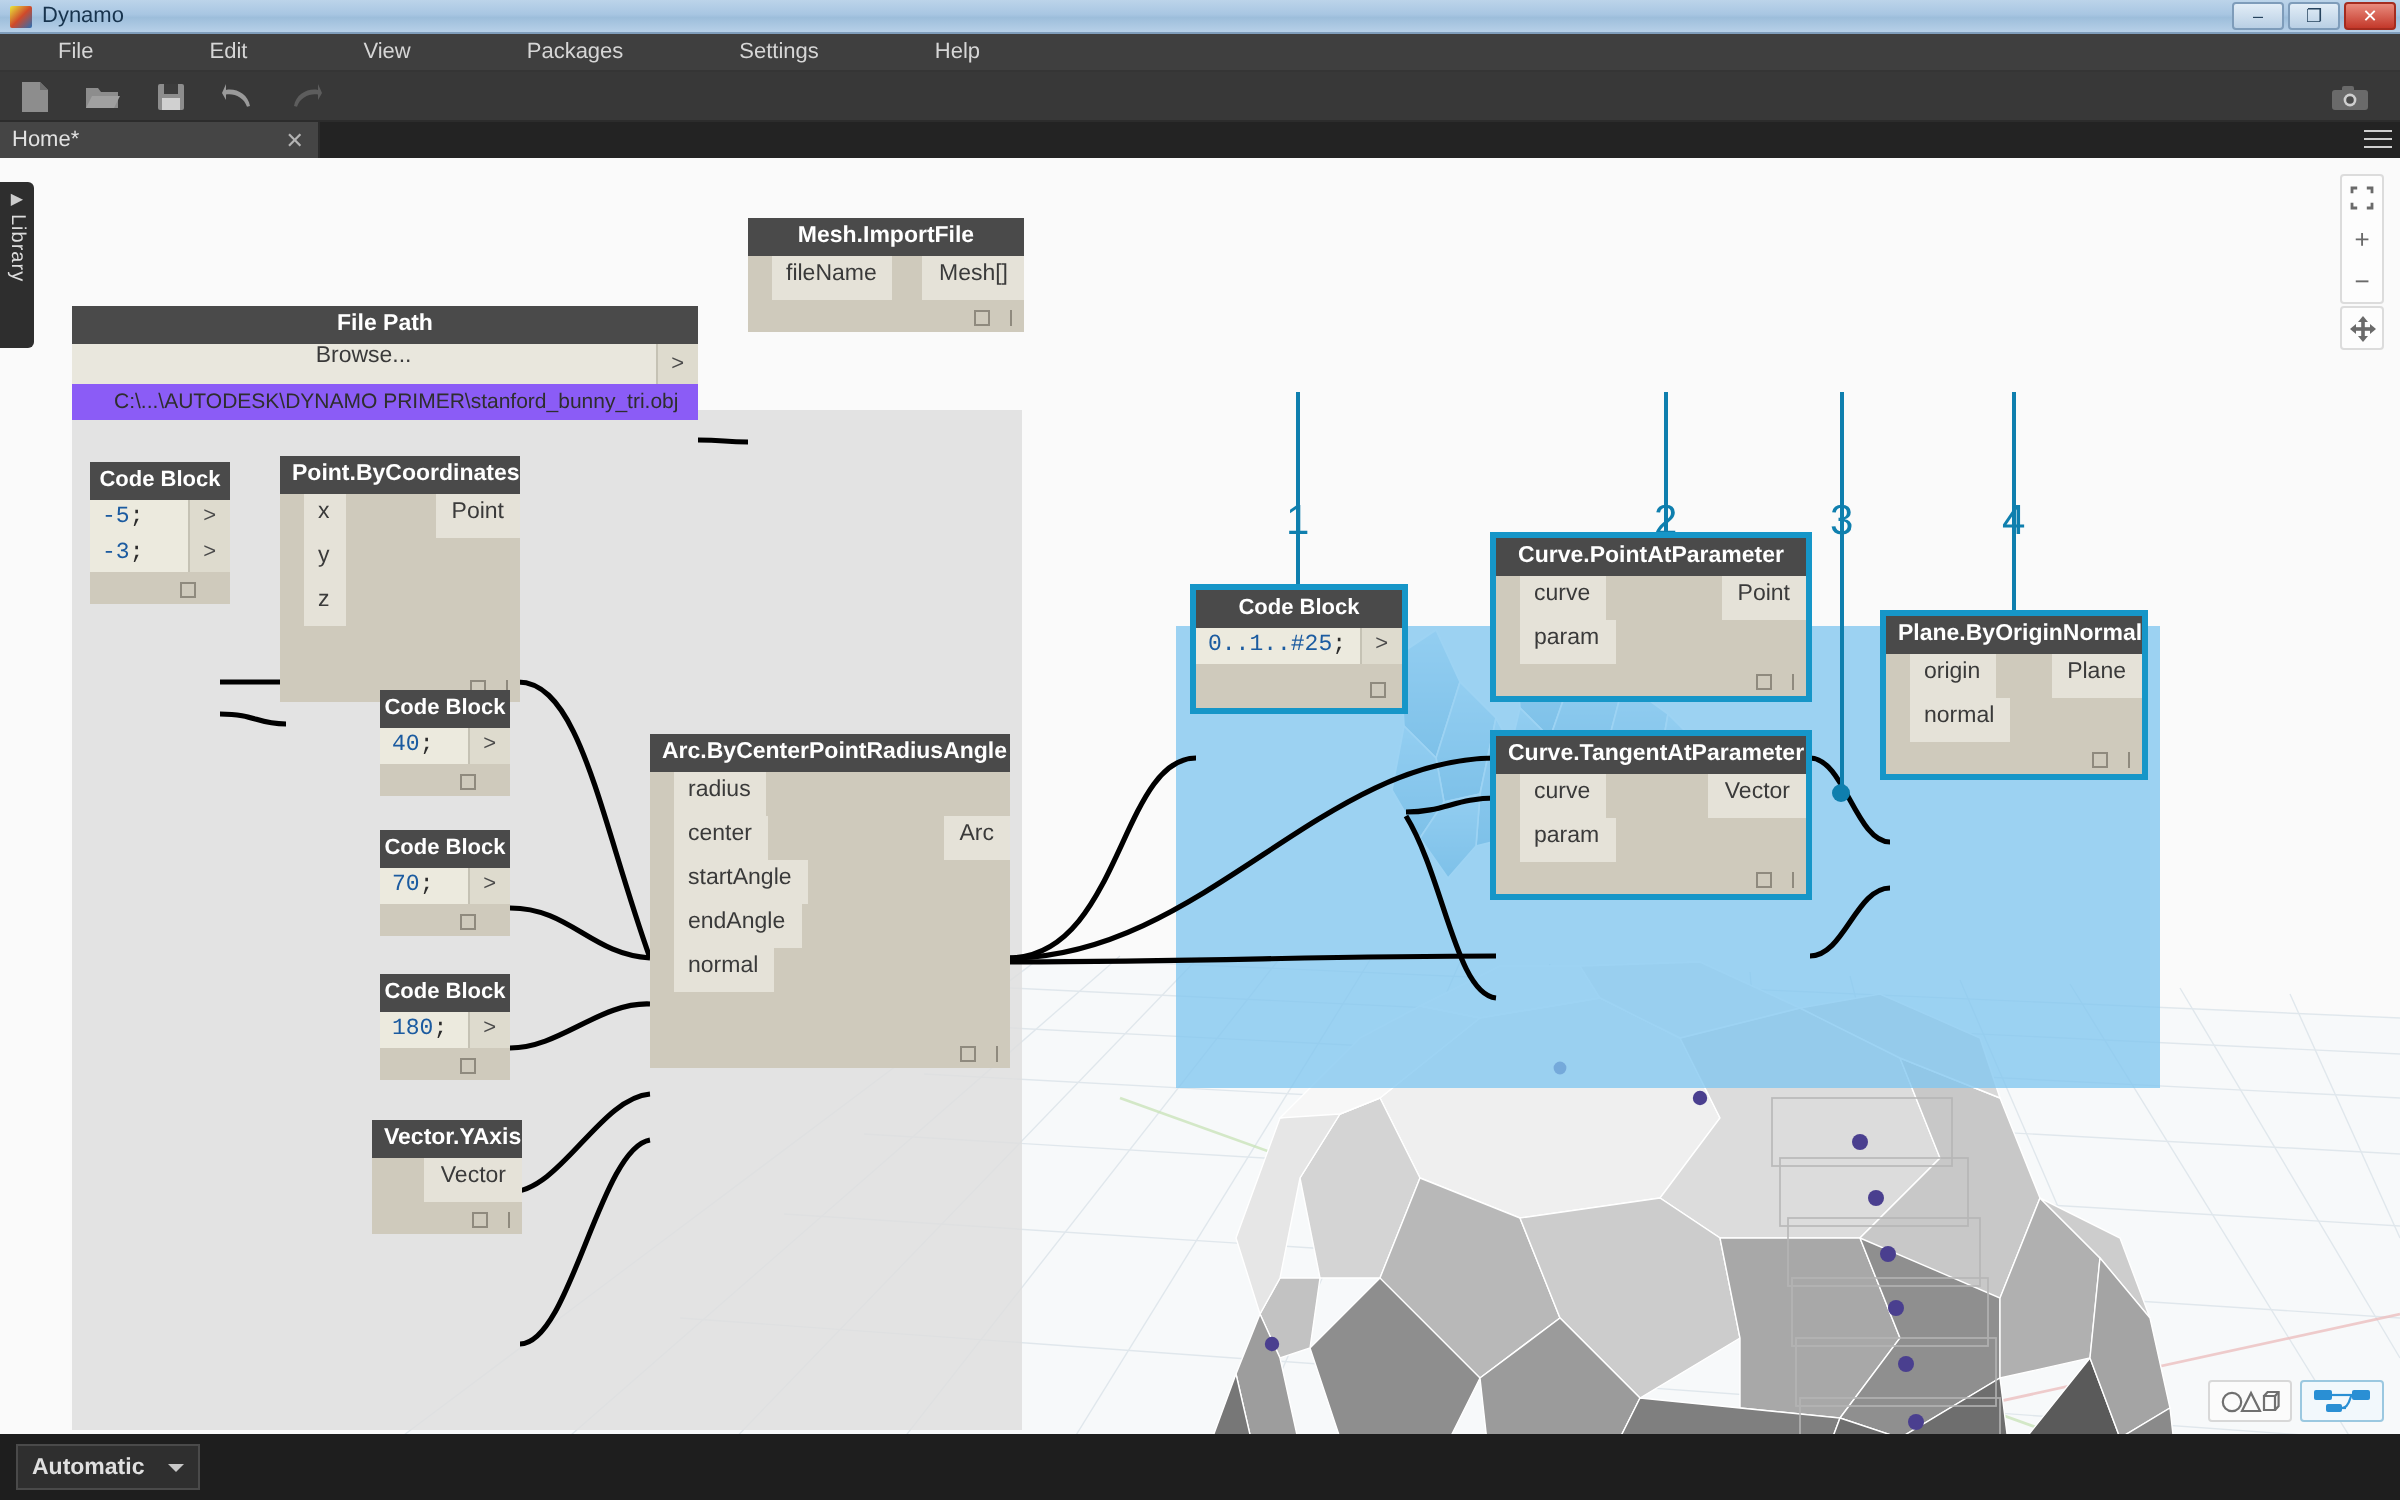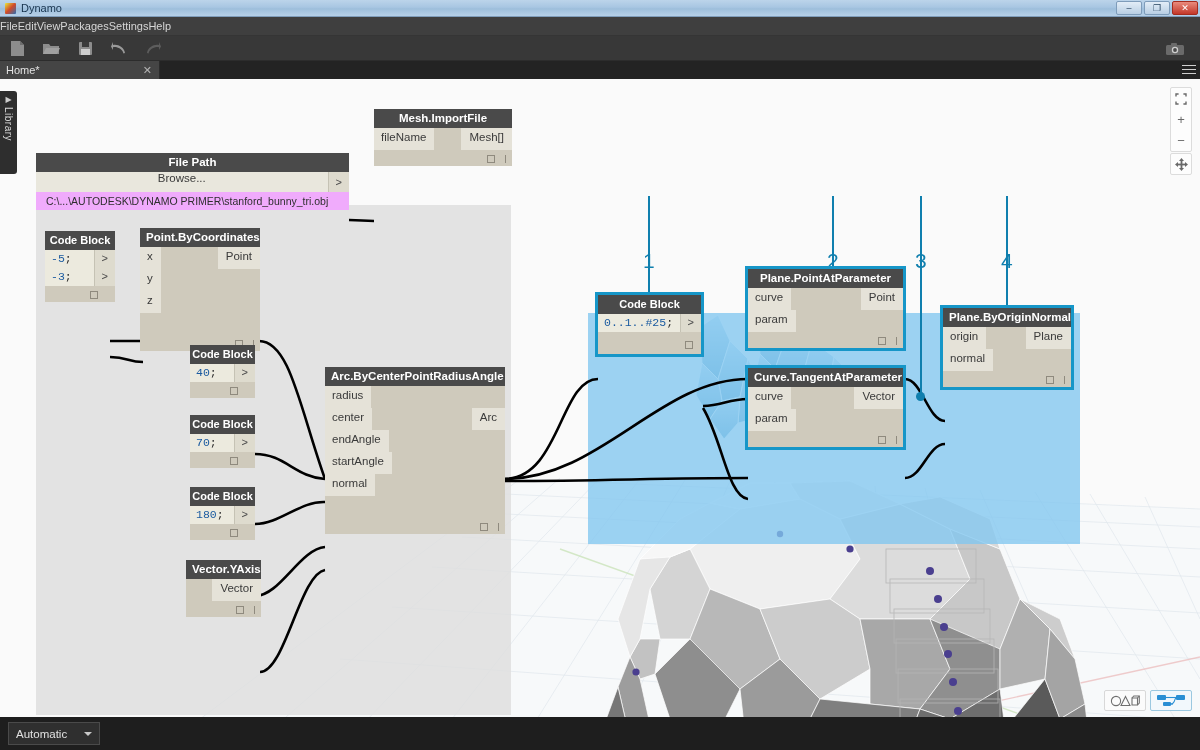--- a/index.html
+++ b/index.html
@@ -29,21 +29,21 @@
     font-size:9px; color:#26435e; border-radius:2px; }
   .winbtn.close { background: linear-gradient(to bottom,#e98b7d,#c3382a);
      border-color:#a42c1f; color:#fff; }
 
   
   .menubar {
     position:absolute; left:0; top:17px; width:1200px; height:19px;
     background:#3f3f3f; display:flex; align-items:center;
     border-bottom:1px solid #353535;
   }
-  .menu-item { font-size:11px; color:#d6d6d6; padding:0 0; line-height:19px; cursor:default; }
+  .menu-item { font-size:11px; color:#d6d6d6; padding:0 29px; line-height:19px; cursor:default; }
 
   
   .toolbar {
     position:absolute; left:0; top:36px; width:1200px; height:25px;
     background:#383838; border-bottom:1px solid #2c2c2c;
     display:flex; align-items:center;
   }
   .tool { width:34px; height:25px; display:flex; align-items:center; justify-content:center; }
   .tool svg { display:block; }
   .cam-tool { position:absolute; right:8px; top:0; }
@@ -98,40 +98,40 @@
   .node { position:absolute; font-size:11px; }
   .node-hdr {
     background:#4a4a4a; color:#fff; font-weight:bold; font-size:11.5px;
     text-align:center; padding:3px 6px 4px; white-space:nowrap;
   }
   .node-body { background:#cfcabc; position:relative; }
   .node.selected { outline:3px solid #1696c8; }
   .node.selected .node-hdr { background:#4a4a4a; }
 
   .port-row { display:flex; justify-content:space-between; align-items:stretch; min-height:22px; }
-  .port-in { background:#e5e2d8; color:#3a3a3a; padding:3px 8px 3px 7px; font-size:11.5px; }
+  .port-in { background:#e5e2d8; color:#3a3a3a; padding:3px 8px 3px 7px; font-size:11.5px;margin-left:12px; }
   .port-out { background:#e5e2d8; color:#3a3a3a; padding:3px 8px; font-size:11.5px; margin-left:auto; }
   .spacer-row { height:22px; }
   .node-foot { height:16px; position:relative; }
   .chk { position:absolute; right:17px; bottom:3px; width:8px; height:8px;
     border:1px solid #8f8a7e; background:#cfcabc; }
   .pin { position:absolute; right:6px; bottom:3px; width:1px; height:8px; background:#8f8a7e; }
 
   
   .cb-row { display:flex; align-items:stretch; background:#eceade; }
   .cb-code { padding:2px 6px 3px; font-family:"Liberation Mono", monospace;
     font-size:11.5px; color:#1b5ba0; flex:1; white-space:nowrap; }
   .cb-code .semi { color:#2b2b2b; }
   .cb-out { background:#dedbce; color:#4a4a4a; padding:2px 7px 3px;
     border-left:1px solid #c5c2b4; font-size:11px; }
 
   
   .fp-browse { background:#e9e7dd; text-align:center; padding:0 0; font-size:11.5px; color:#3a3a3a; }
   .fp-out { background:#dedbce; color:#4a4a4a; padding:4px 7px; font-size:11px; border-left:1px solid #c5c2b4; }
-  .fp-path { background:#f0abfc; font-size:10.5px; color:#2e2e2e; padding:3px 10px; white-space:nowrap; }
+  .fp-path { background:#8b5cf6; font-size:10.5px; color:#2e2e2e; padding:3px 21px; white-space:nowrap; }
 
   
   .annot-num {
     position:absolute; font-size:21px; color:#0f7fae; font-family:"Liberation Sans", sans-serif;
   }
   .annot-line { position:absolute; width:2px; background:#0f7fae; }
   .annot-dot { position:absolute; width:9px; height:9px; border-radius:50%; background:#0f7fae; }
 
   
   .navbox {
@@ -147,21 +147,21 @@
 
   
   .viewtoggles { position:absolute; right:8px; bottom:6px; display:flex; gap:4px; }
   .vt { height:21px; background:#fbfbfb; border:1px solid #d8d8d8; border-radius:2px;
     display:flex; align-items:center; justify-content:center; padding:0 5px; gap:2px; }
   .vt.active { background:#f2f8fc; border-color:#9bc8e0; }
 
   
   .statusbar {
     position:absolute; left:0; bottom:0; width:1200px; height:33px;
-    background:#1e1e1e; display:flex; align-items:center;
+    background:#1e1e1e; display:flex; align-items:center;font-weight:bold;
   }
   .runmode {
     margin-left:8px; width:92px; height:23px; background:#2f2f2f;
     border:1px solid #4a4a4a; display:flex; align-items:center;
     justify-content:space-between; padding:0 7px;
   }
   .runmode span { font-size:11.5px; color:#e0e0e0; }
   .caret { width:0;height:0;border-left:4px solid transparent;border-right:4px solid transparent;
            border-top:4px solid #c8c8c8; }
   svg.wires { position:absolute; left:0; top:0; width:1200px; height:638px; pointer-events:none; }
@@ -523,24 +523,24 @@
       <div class="node-hdr">Arc.ByCenterPointRadiusAngle</div>
       <div class="node-body">
         <div class="port-row">
           <div class="port-in">radius</div>
         </div>
         <div class="port-row">
           <div class="port-in">center</div>
           <div class="port-out">Arc</div>
         </div>
         <div class="port-row">
+          <div class="port-in">startAngle</div>
+        </div>
+        <div class="port-row">
           <div class="port-in">endAngle</div>
-        </div>
-        <div class="port-row">
-          <div class="port-in">startAngle</div>
         </div>
         <div class="port-row">
           <div class="port-in">normal</div>
         </div>
         <div class="spacer-row"></div>
         <div class="node-foot">
           <div class="chk"></div>
           <div class="pin"></div>
         </div>
       </div>
@@ -553,21 +553,21 @@
           <div class="cb-code"><span>0..1..#25</span><span class="semi">;</span></div>
           <div class="cb-out">&gt;</div>
         </div>
         <div class="node-foot" style="height:22px;">
           <div class="chk" style="right:8px;bottom:5px;"></div>
         </div>
       </div>
     </div>
 
     <div class="node selected" style="left:748px;top:190px;width:155px;">
-      <div class="node-hdr">Plane.PointAtParameter</div>
+      <div class="node-hdr">Curve.PointAtParameter</div>
       <div class="node-body">
         <div class="port-row">
           <div class="port-in">curve</div>
           <div class="port-out">Point</div>
         </div>
         <div class="port-row">
           <div class="port-in">param</div>
         </div>
         <div class="node-foot">
           <div class="chk"></div>

